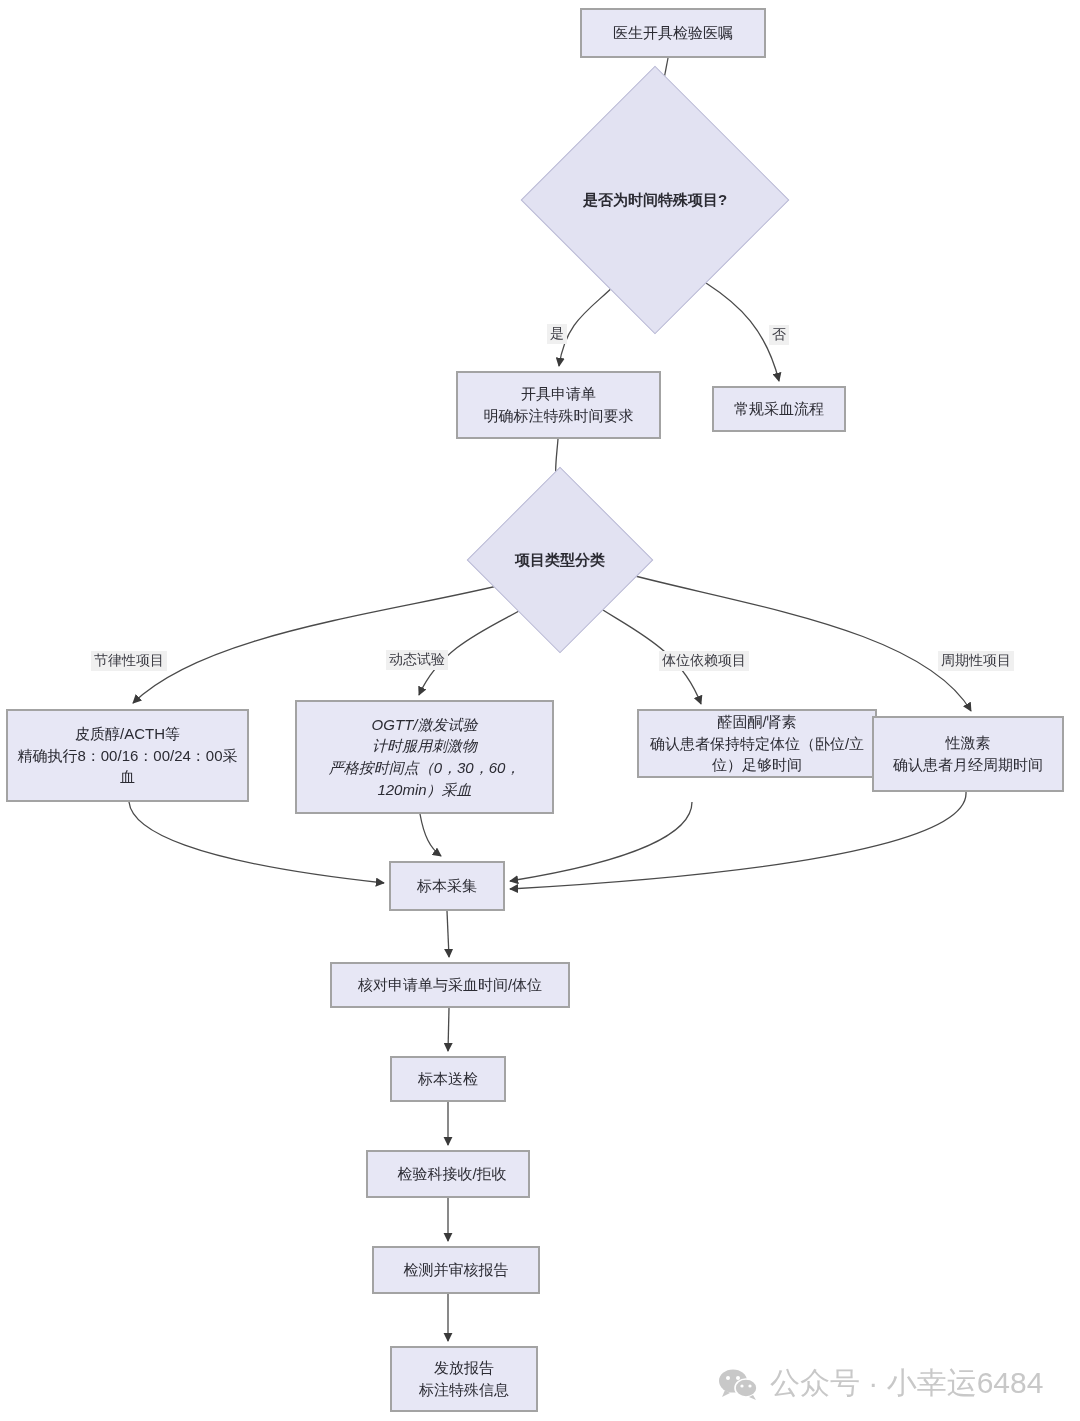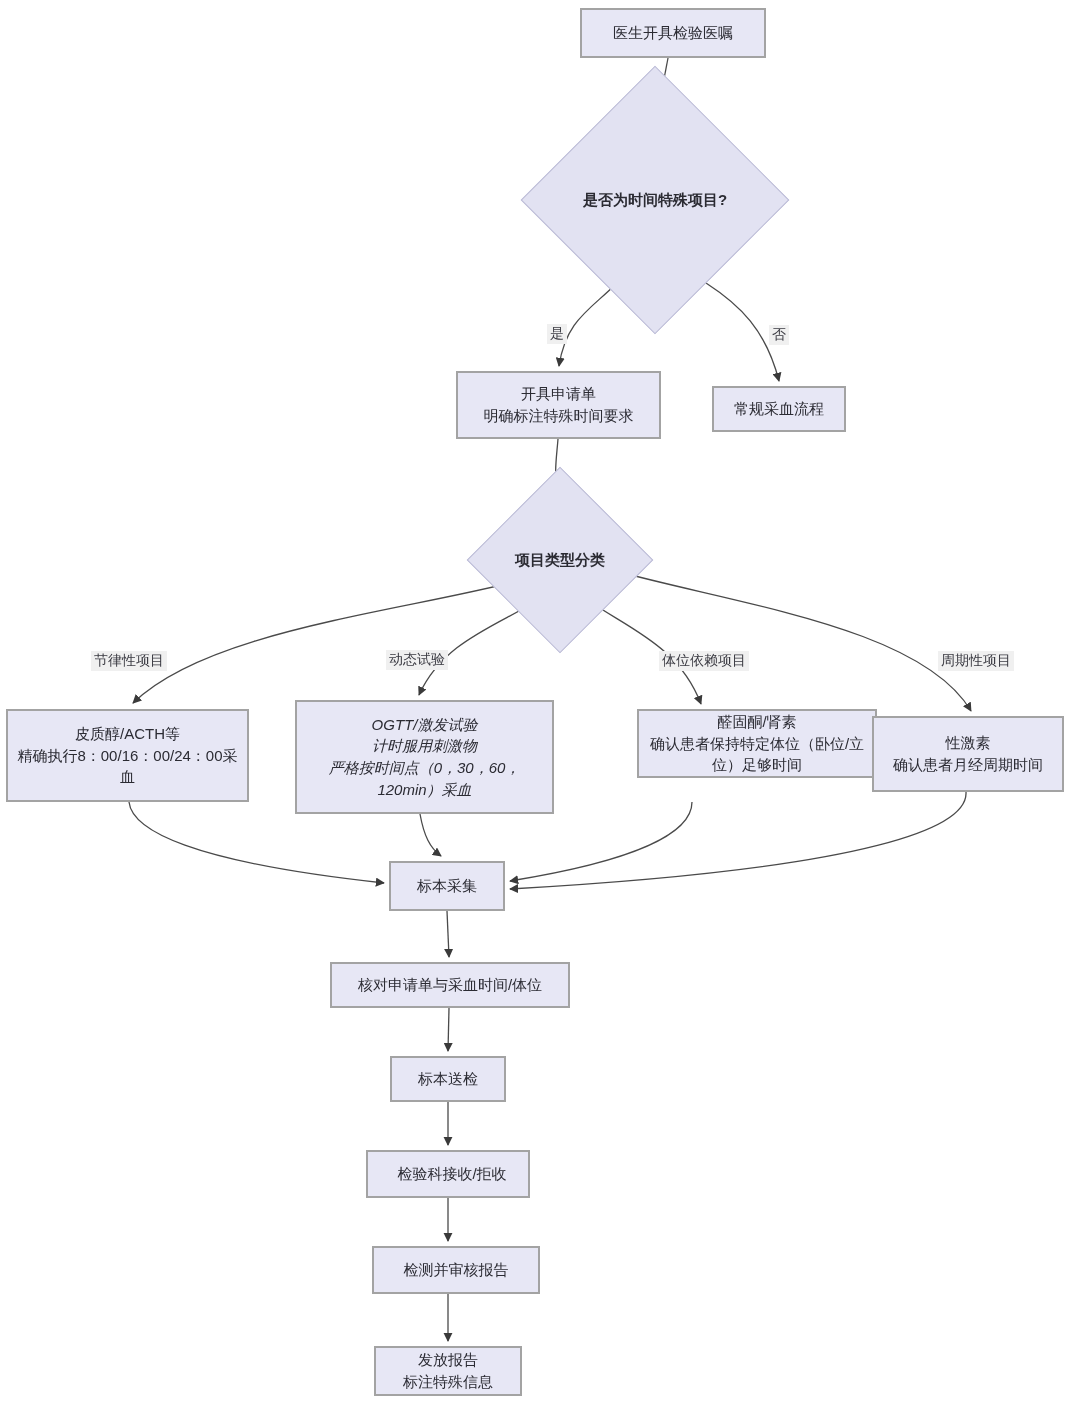--- a/index.html
+++ b/index.html
@@ -196,26 +196,41 @@
   </div>
 
   <div class="node" style="left:366px; top:1150px; width:164px; height:48px;padding-left:16px;">
     <span>检验科接收/拒收</span>
   </div>
 
   <div class="node" style="left:372px; top:1246px; width:168px; height:48px;">
     <span>检测并审核报告</span>
   </div>
 
-  <div class="node" style="left:374px; top:1346px; width:148px; height:50px;">
+  <div class="node" style="left:390px; top:1346px; width:148px; height:66px;">
     <span>发放报告
 标注特殊信息</span>
   </div>
 
   <div class="edge-label" style="left:557px; top:334px;">是</div>
   <div class="edge-label" style="left:779px; top:335px;">否</div>
   <div class="edge-label" style="left:129px; top:661px;">节律性项目</div>
   <div class="edge-label" style="left:417px; top:660px;">动态试验</div>
   <div class="edge-label" style="left:704px; top:661px;">体位依赖项目</div>
   <div class="edge-label" style="left:976px; top:661px;">周期性项目</div>
 
+  <div class="watermark" style="left:718px; top:1363px;">
+    <span class="wm-icon">
+      <svg viewBox="0 0 40 32" width="40" height="32">
+        <ellipse cx="15" cy="13" rx="14" ry="11.5" fill="#c8c8c8"></ellipse>
+        <path d="M 7 22 L 4 29 L 12 25 Z" fill="#c8c8c8"></path>
+        <circle cx="10" cy="10" r="2" fill="#ffffff"></circle>
+        <circle cx="20" cy="10" r="2" fill="#ffffff"></circle>
+        <ellipse cx="28" cy="20" rx="11" ry="9" fill="#c8c8c8" stroke="#ffffff" stroke-width="1.6"></ellipse>
+        <path d="M 35 27 L 38 32 L 31 29 Z" fill="#c8c8c8"></path>
+        <circle cx="24" cy="18" r="1.6" fill="#ffffff"></circle>
+        <circle cx="32" cy="18" r="1.6" fill="#ffffff"></circle>
+      </svg>
+    </span>
+    <span>公众号 · 小幸运6484</span>
+  </div>
 
 </div>
 
 </body></html>

